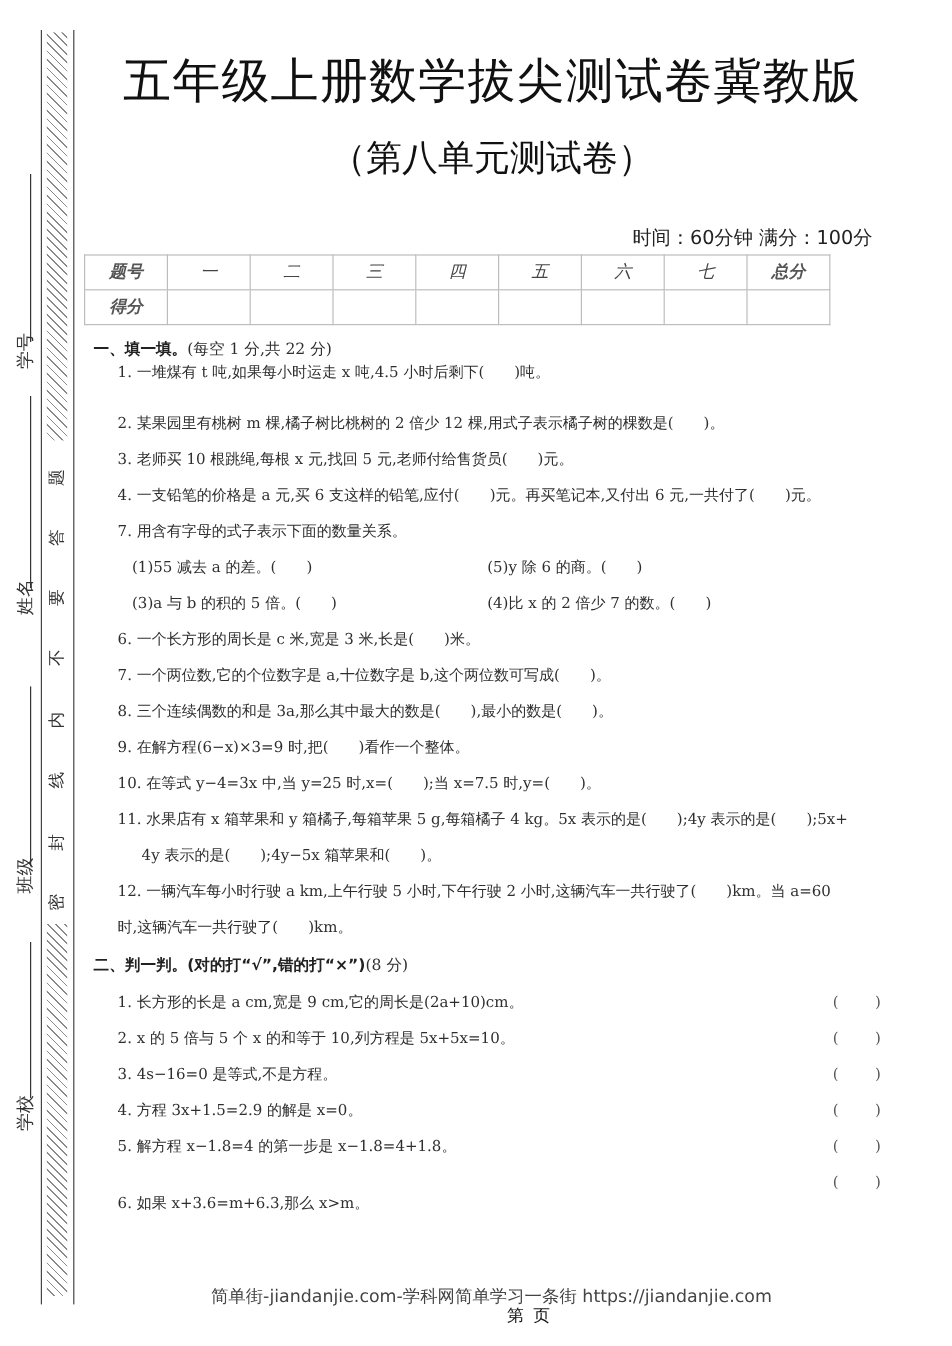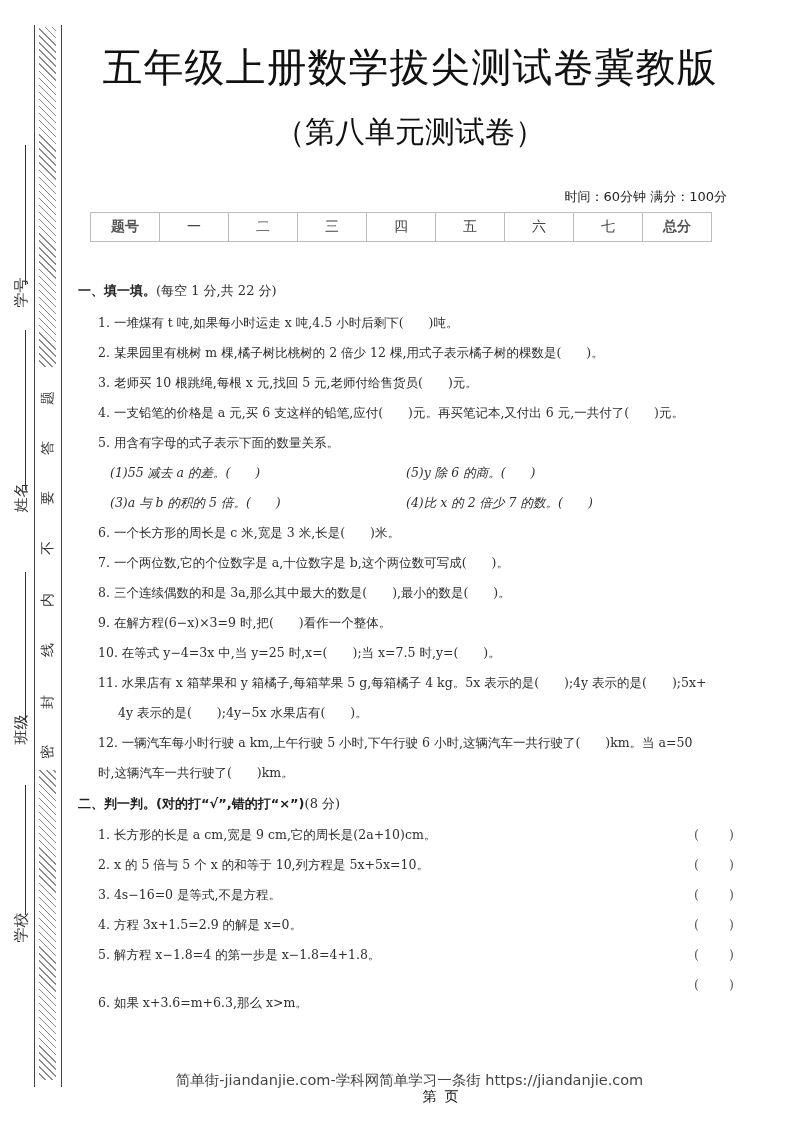--- a/index.html
+++ b/index.html
@@ -94,35 +94,36 @@
       text-align: center;
       font-family: "DejaVu Sans", "Liberation Sans", sans-serif;
       font-size: 30px;
       color: #111;
     }
     .meta {
       position: absolute;
       right: 66px;
       top: 188px;
       font-family: "DejaVu Sans", "Liberation Sans", sans-serif;
-      font-size: 13px;
+      font-size: 16px;
       color: #222;
       white-space: nowrap;
     }
     
     .score-table {
       position: absolute;
-      left: 90px;
+      left: 70px;
       top: 212px;
       width: 622px;
       border-collapse: collapse;
       font-family: "DejaVu Sans", "Liberation Sans", sans-serif;
       font-size: 14px;
       color: #444;
       table-layout: fixed;
+      font-style: italic;
     }
     .score-table td {
       border: 1px solid #bdbdbd;
       height: 28px;
       text-align: center;
       padding: 0;
     }
     .score-table td.label { font-weight: bold; color: #555; }
     
     .q-area {
@@ -146,21 +147,20 @@
     }
     .q-line {
       position: absolute;
       left: 20px;
       white-space: nowrap;
     }
     .q-line.cont { left: 40px; }
     .sub-q {
       position: absolute;
       white-space: nowrap;
-      font-style: italic;
     }
     .judge-bracket {
       position: absolute;
       left: 616px;
       width: 40px;
       display: flex;
       justify-content: space-between;
       color: #555;
     }
     
@@ -228,45 +228,56 @@
     <td class="label">题号</td>
     <td>一</td>
     <td>二</td>
     <td>三</td>
     <td>四</td>
     <td>五</td>
     <td>六</td>
     <td>七</td>
     <td class="label">总分</td>
   </tr>
+  <tr>
+    <td class="label">得分</td>
+    <td></td>
+    <td></td>
+    <td></td>
+    <td></td>
+    <td></td>
+    <td></td>
+    <td></td>
+    <td></td>
+  </tr>
 </tbody>
   </table>
 
 <div class="q-area">
 
   <div class="section-title" style="top:0px">
     <b>一、填一填。</b><span>(每空 1 分,共 22 分)</span>
   </div>
-  <div class="q-line" style="top:33px">1. 一堆煤有 t 吨,如果每小时运走 x 吨,4.5 小时后剩下(　　)吨。</div>
+  <div class="q-line" style="top:20px">1. 一堆煤有 t 吨,如果每小时运走 x 吨,4.5 小时后剩下(　　)吨。</div>
   <div class="q-line" style="top:63px">2. 某果园里有桃树 m 棵,橘子树比桃树的 2 倍少 12 棵,用式子表示橘子树的棵数是(　　)。</div>
   <div class="q-line" style="top:93px">3. 老师买 10 根跳绳,每根 x 元,找回 5 元,老师付给售货员(　　)元。</div>
   <div class="q-line" style="top:123px">4. 一支铅笔的价格是 a 元,买 6 支这样的铅笔,应付(　　)元。再买笔记本,又付出 6 元,一共付了(　　)元。</div>
-  <div class="q-line" style="top:153px">5. 用含有字母的式子表示下面的数量关系。</div>
+  <div class="q-line" style="top:153px">7. 用含有字母的式子表示下面的数量关系。</div>
   <div class="sub-q" style="left:32px;top:183px">(1)55 减去 a 的差。(　　)</div>
   <div class="sub-q" style="left:328px;top:183px">(5)y 除 6 的商。(　　)</div>
   <div class="sub-q" style="left:32px;top:213px">(3)a 与 b 的积的 5 倍。(　　)</div>
   <div class="sub-q" style="left:328px;top:213px">(4)比 x 的 2 倍少 7 的数。(　　)</div>
   <div class="q-line" style="top:243px">6. 一个长方形的周长是 c 米,宽是 3 米,长是(　　)米。</div>
   <div class="q-line" style="top:273px">7. 一个两位数,它的个位数字是 a,十位数字是 b,这个两位数可写成(　　)。</div>
   <div class="q-line" style="top:303px">8. 三个连续偶数的和是 3a,那么其中最大的数是(　　),最小的数是(　　)。</div>
   <div class="q-line" style="top:333px">9. 在解方程(6−x)×3=9 时,把(　　)看作一个整体。</div>
   <div class="q-line" style="top:363px">10. 在等式 y−4=3x 中,当 y=25 时,x=(　　);当 x=7.5 时,y=(　　)。</div>
   <div class="q-line" style="top:393px">11. 水果店有 x 箱苹果和 y 箱橘子,每箱苹果 5 g,每箱橘子 4 kg。5x 表示的是(　　);4y 表示的是(　　);5x+</div>
-  <div class="q-line cont" style="top:423px">4y 表示的是(　　);4y−5x 水果店有(　　)。</div>
-  <div class="q-line" style="top:453px">12. 一辆汽车每小时行驶 a km,上午行驶 5 小时,下午行驶 6 小时,这辆汽车一共行驶了(　　)km。当 a=50</div>
+  <div class="q-line cont" style="top:423px">4y 表示的是(　　);4y−5x 箱苹果和(　　)。</div>
+  <div class="q-line" style="top:453px">12. 一辆汽车每小时行驶 a km,上午行驶 5 小时,下午行驶 2 小时,这辆汽车一共行驶了(　　)km。当 a=60</div>
   <div class="q-line" style="left:20px;top:483px">时,这辆汽车一共行驶了(　　)km。</div>
 
   <div class="section-title" style="top:513px">
     <b>二、判一判。(对的打“√”,错的打“×”)</b><span>(8 分)</span>
   </div>
 
   <div class="q-line" style="top:545px">1. 长方形的长是 a cm,宽是 9 cm,它的周长是(2a+10)cm。</div>
   <div class="judge-bracket" style="top:545px">
     <span>(</span>
       <span>)</span>

